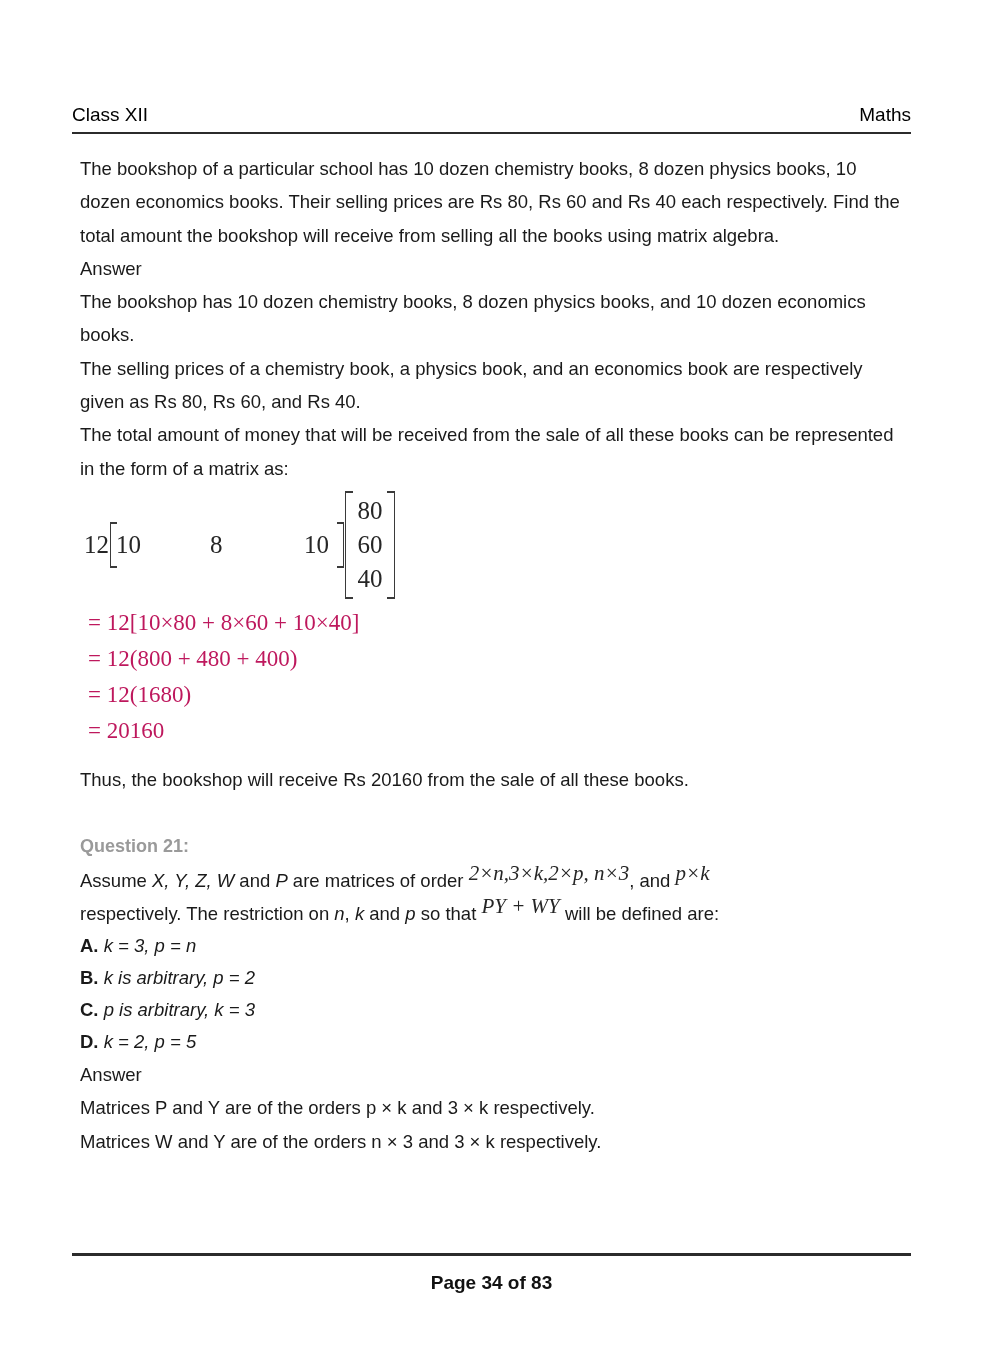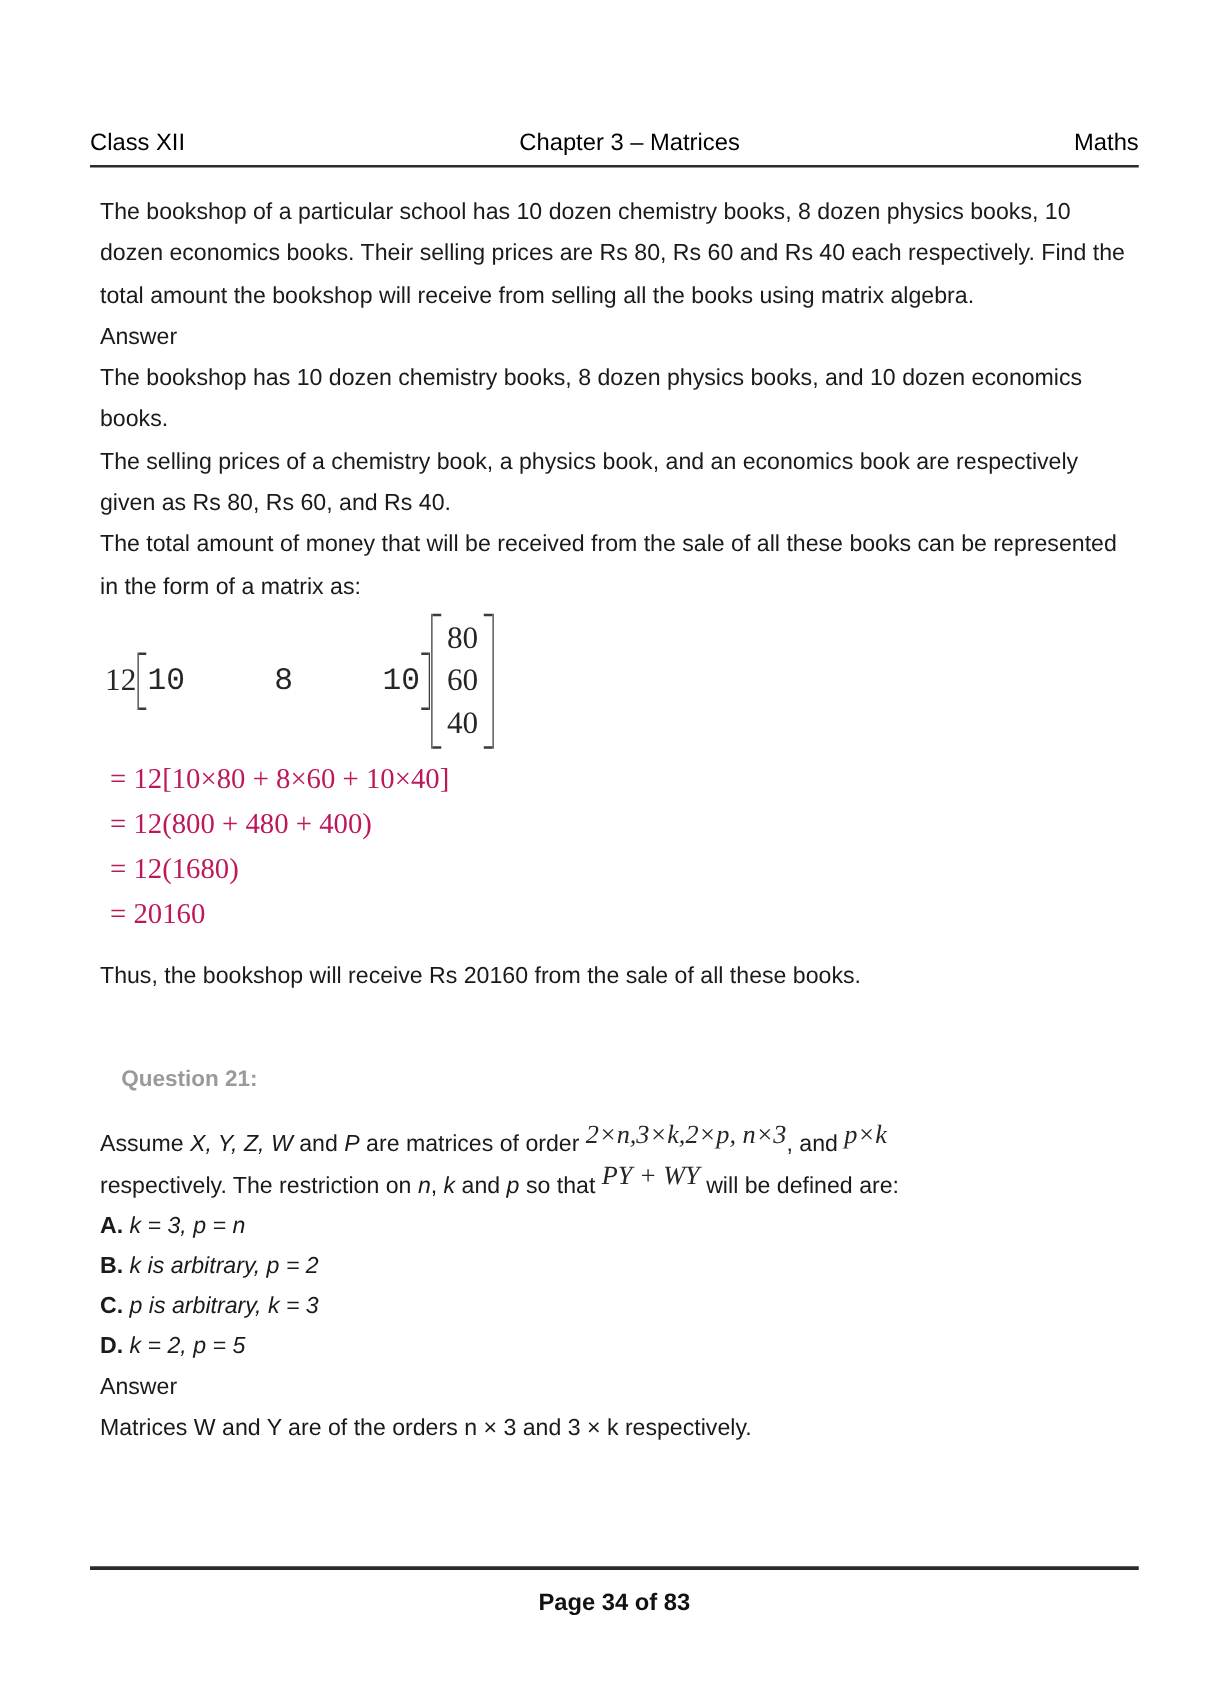--- a/index.html
+++ b/index.html
@@ -54,21 +54,21 @@
   p.para {
     margin: 0;
     font-size: 18.5px;
     line-height: 33.3px;
     color: #1a1a1a;
     text-align: left;
   }
   i, .var { font-style: italic; }
 
   .q-heading {
-    margin: 17px;
+    margin: 0;
     font-size: 18px;
     font-weight: bold;
     color: #9a9a9a;
     line-height: 33.3px;
   }
   .gap-lg { height: 34px; }
   .gap-sm { height: 14px; }
 
   .opt { font-size: 18.5px; line-height: 32px; margin: 0; }
   .opt b { font-weight: bold; }
@@ -106,22 +106,21 @@
   .rowmat .cap-tr, .rowmat .cap-br {
     position: absolute;
     width: 6px; height: 1.6px;
     background: #3a3a3a;
     right: 0;
   }
   .rowmat .cap-tr { top: 0; }
   .rowmat .cap-br { bottom: 0; }
   .rowmat .cell {
     display: inline-block;
-    text-align: center;
-    font-family: Liberation Mono, monospace;
+    text-align: left;
   }
   .rowmat .cell.c0 { width: 34px; margin-left: 2px;}
   .rowmat .cell.c1 { width: 34px; margin-left: 60px;}
   .rowmat .cell.c2 { width: 34px; margin-left: 60px; margin-right: 2px;}
 
   .colmat {
     display: inline-flex;
     flex-direction: column;
     justify-content: center;
     border-left: 1.6px solid #3a3a3a;
@@ -191,21 +190,20 @@
     color: #111;
   }
 </style>
 </head>
 <body>
 
 <div class="page">
 
   <div class="page-header">
     <span class="hdr-left">Class XII</span>
-    <span class="hdr-center">Chapter 3 – Matrices</span>
     <span class="hdr-right">Maths</span>
   </div>
 
   <div class="content">
 
     <p class="para">The bookshop of a particular school has 10 dozen chemistry books, 8 dozen physics books, 10 dozen economics books. Their selling prices are Rs 80, Rs 60 and Rs 40 each respectively. Find the total amount the bookshop will receive from selling all the books using matrix algebra.</p>
 
     <p class="para">Answer</p>
 
     <p class="para">The bookshop has 10 dozen chemistry books, 8 dozen physics books, and 10 dozen economics books.</p>
@@ -263,20 +261,21 @@
     <p class="opt">
       <b>C.</b>
       <i class="var">p is arbitrary, k = 3</i>
     </p>
     <p class="opt">
       <b>D.</b>
       <i class="var">k = 2, p = 5</i>
     </p>
 
     <p class="para">Answer</p>
+    <p class="para">Matrices P and Y are of the orders p × k and 3 × k respectively.</p>
     <p class="para">Matrices W and Y are of the orders n × 3 and 3 × k respectively.</p>
 
   </div>
 
   <div class="page-footer">
     <span class="pg">Page 34 of 83</span>
   </div>
 
 </div>
 

